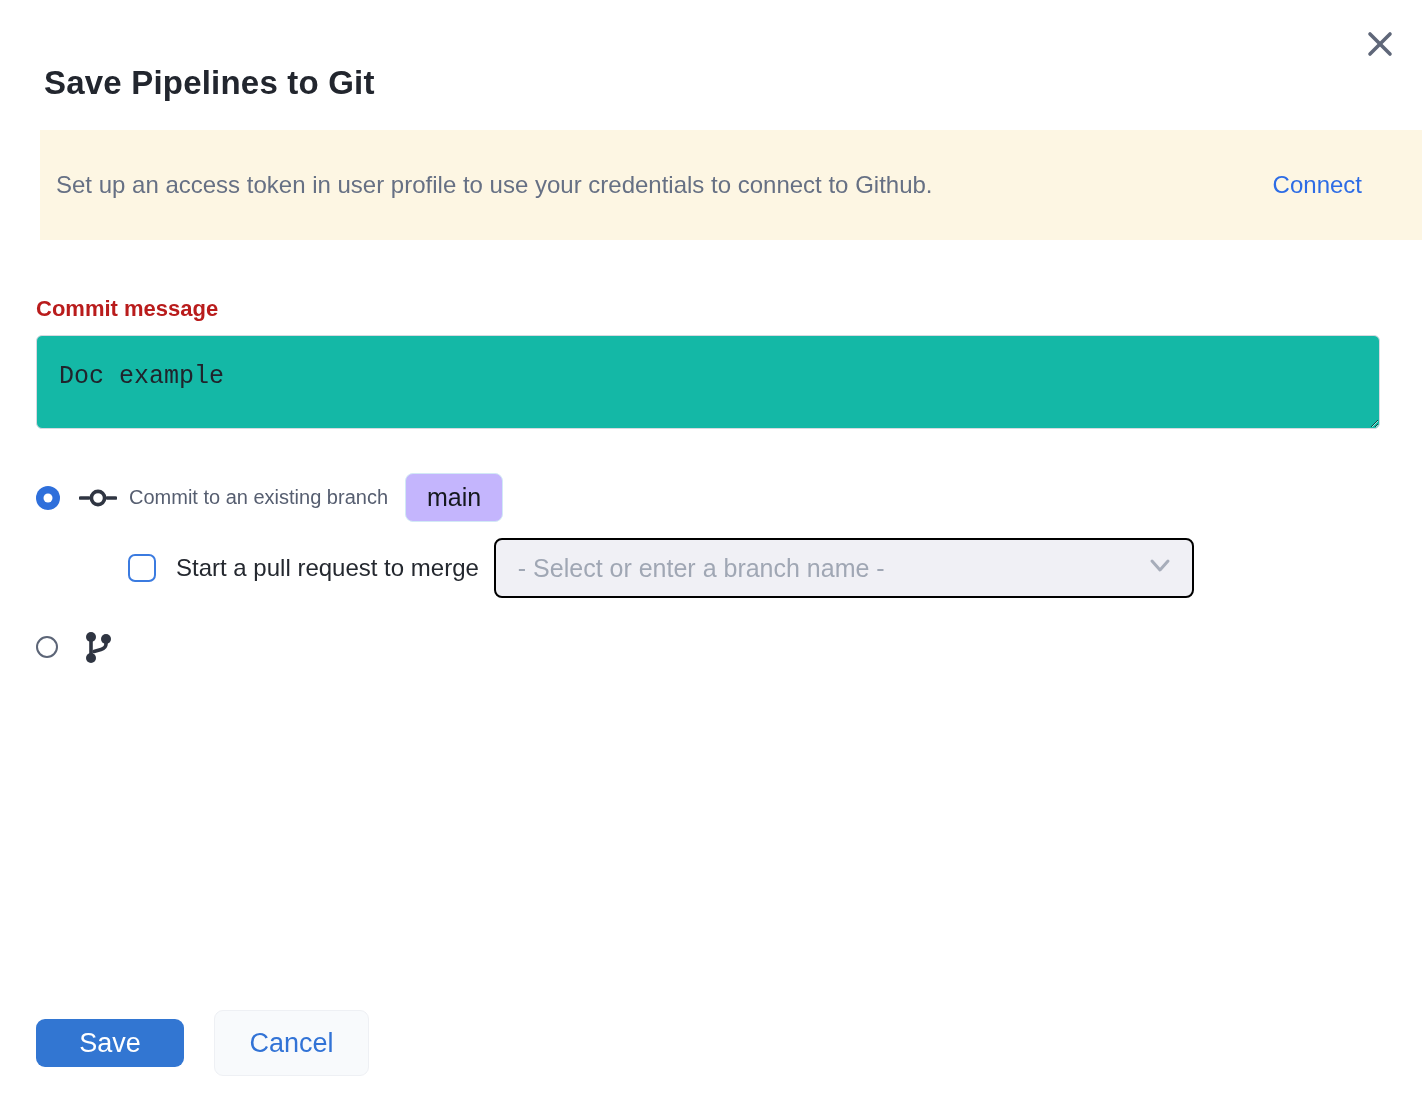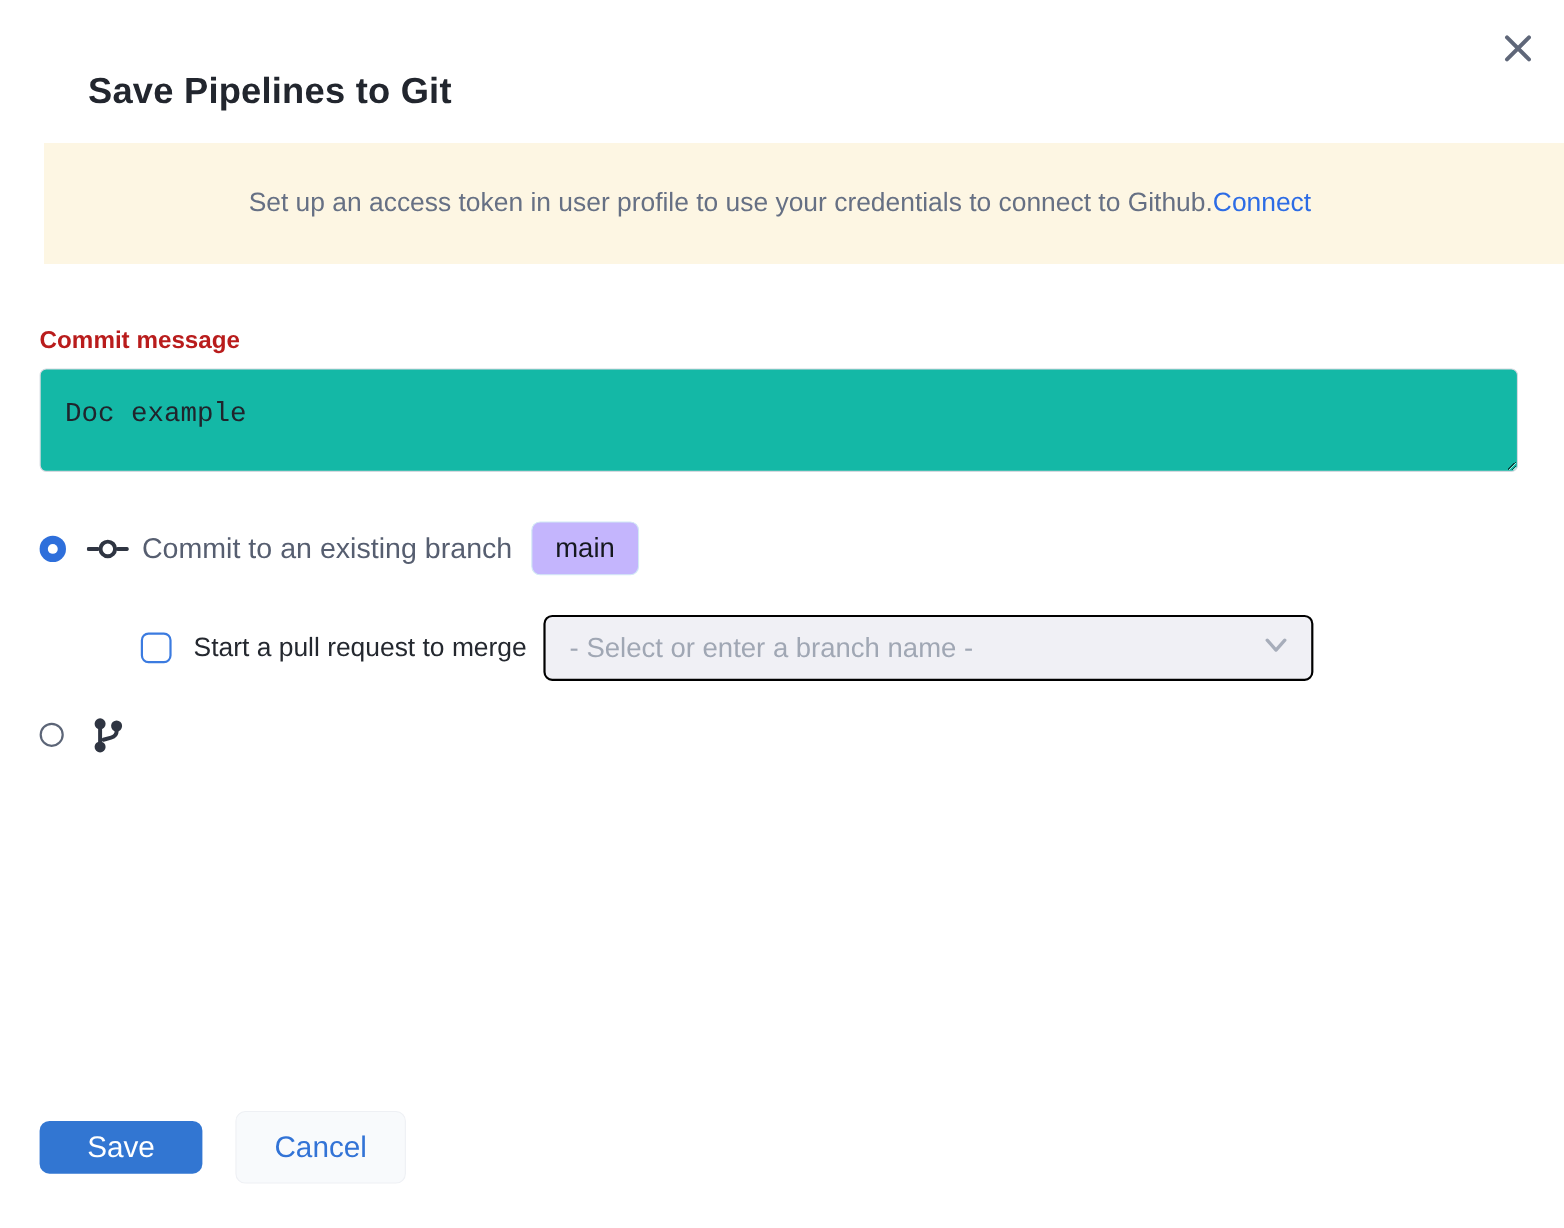--- a/index.html
+++ b/index.html
@@ -14,36 +14,35 @@
 
   
   .close-btn {
     position: absolute;
     top: 28px; right: 24px;
     width: 36px; height: 36px;
     display: flex; align-items: center; justify-content: center;
     cursor: pointer;
   }
   .modal-title {
-    padding: 64px 36px 0 32px;
+    padding: 64px 36px 0 44px;
     font-size: 33px;
     font-weight: 700;
     letter-spacing: 0.2px;
     color: #22262e;
-    margin-left: 48px;
   }
 
   
   .banner {
     margin-top: 28px;
     height: 110px;
     background: #fdf6e3;
     display: flex;
     align-items: center;
-    justify-content: center;
+    justify-content: space-between;
     padding: 0 60px 0 16px;
     margin-left: 40px;
   }
   .banner-text {
     font-size: 24px;
     color: #667084;
   }
   .banner-link {
     font-size: 24px;
     color: #2d6ce5;
@@ -118,38 +117,38 @@
   .git-icon {
     margin-left: 19px;
     width: 38px; height: 34px;
     display: flex; align-items: center; justify-content: center;
     flex: 0 0 auto;
   }
   .row-new .git-icon { margin-left: 21px; }
 
   .option-label {
     margin-left: 12px;
-    font-size: 26px;
+    font-size: 20px;
     color: #565e70;
   }
 
   .branch-badge {
     margin-left: 17px;
     background: #c4b5fd;
     border: 1px solid #d2e9f5;
     border-radius: 8px;
     padding: 9px 21px;
     font-size: 25px;
     color: #15181e;
     cursor: pointer;
   }
 
   
   .pr-row {
-    margin-top: 36px;
+    margin-top: 16px;
     margin-left: 92px;
     display: flex;
     align-items: center;
   }
   .checkbox {
     width: 28px; height: 28px;
     border: 2.5px solid #3b7be0;
     border-radius: 7px;
     background: #ffffff;
     flex: 0 0 auto;

